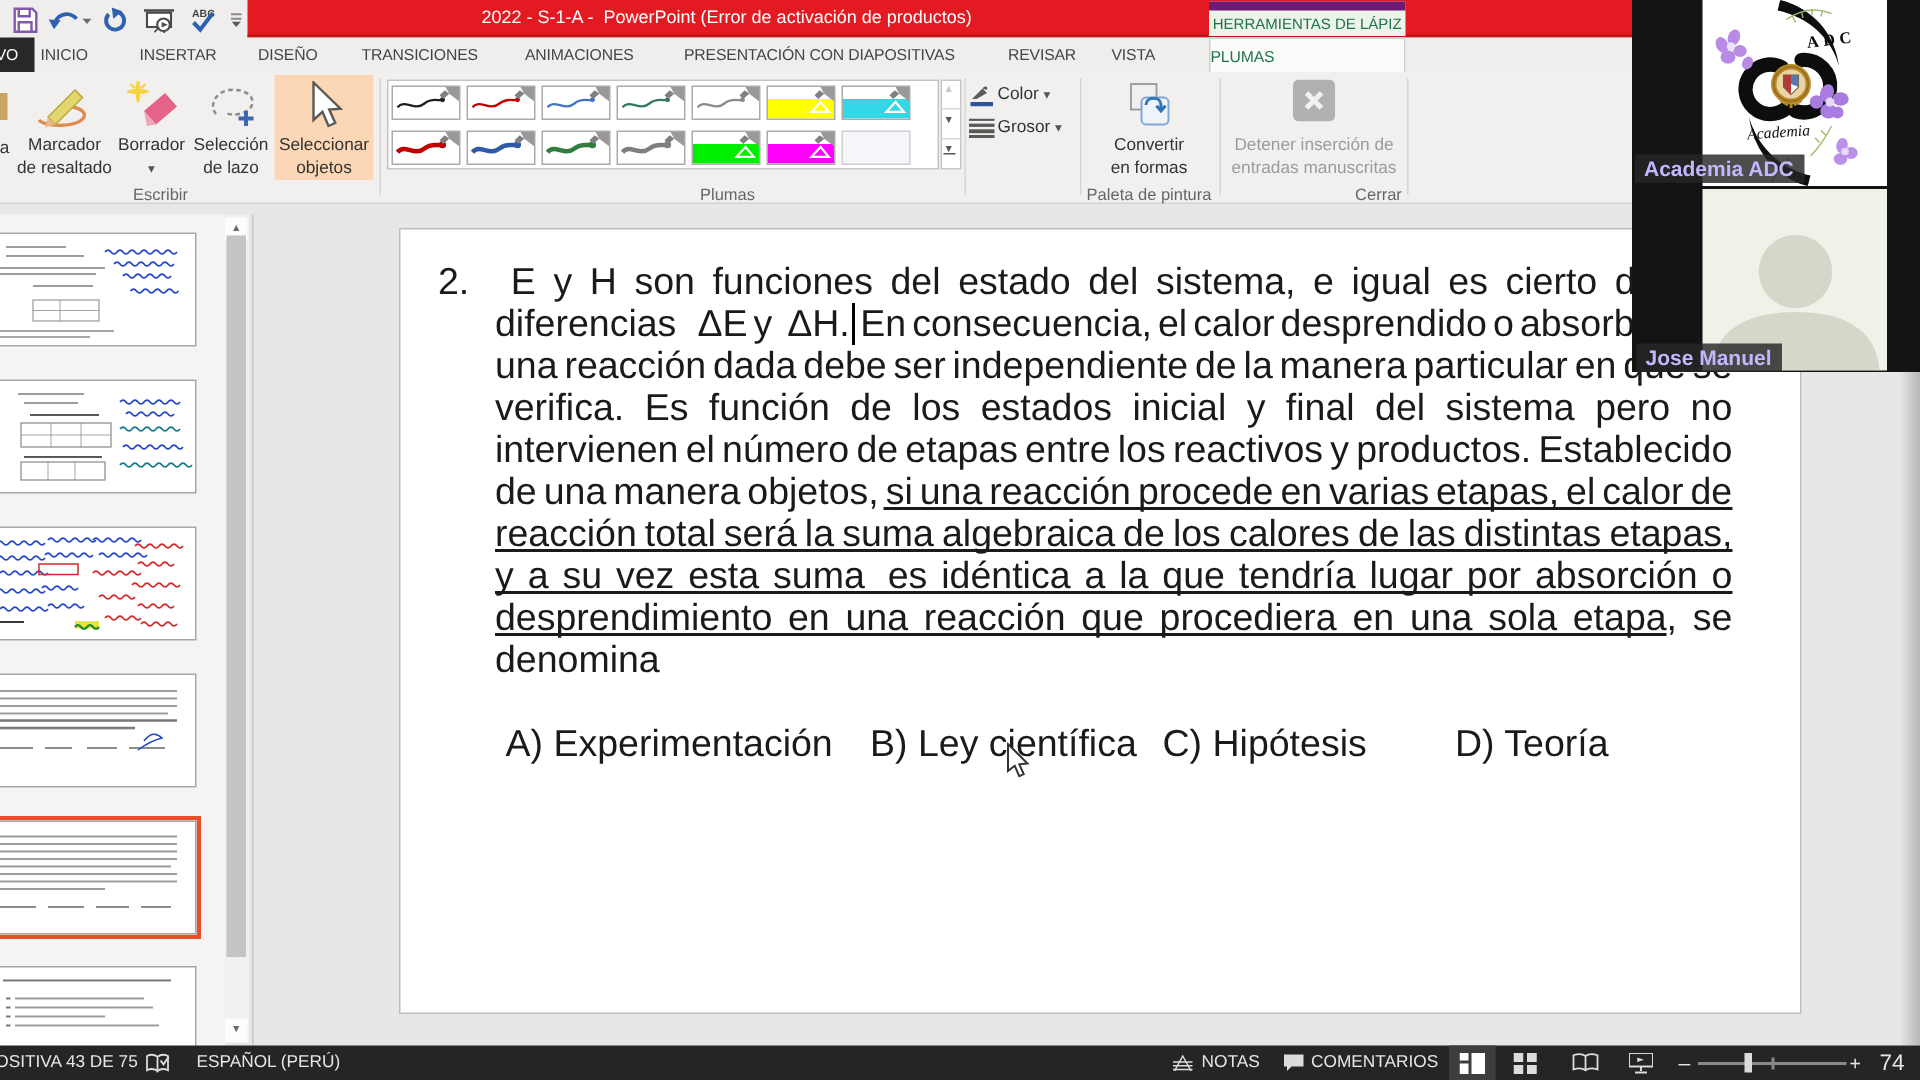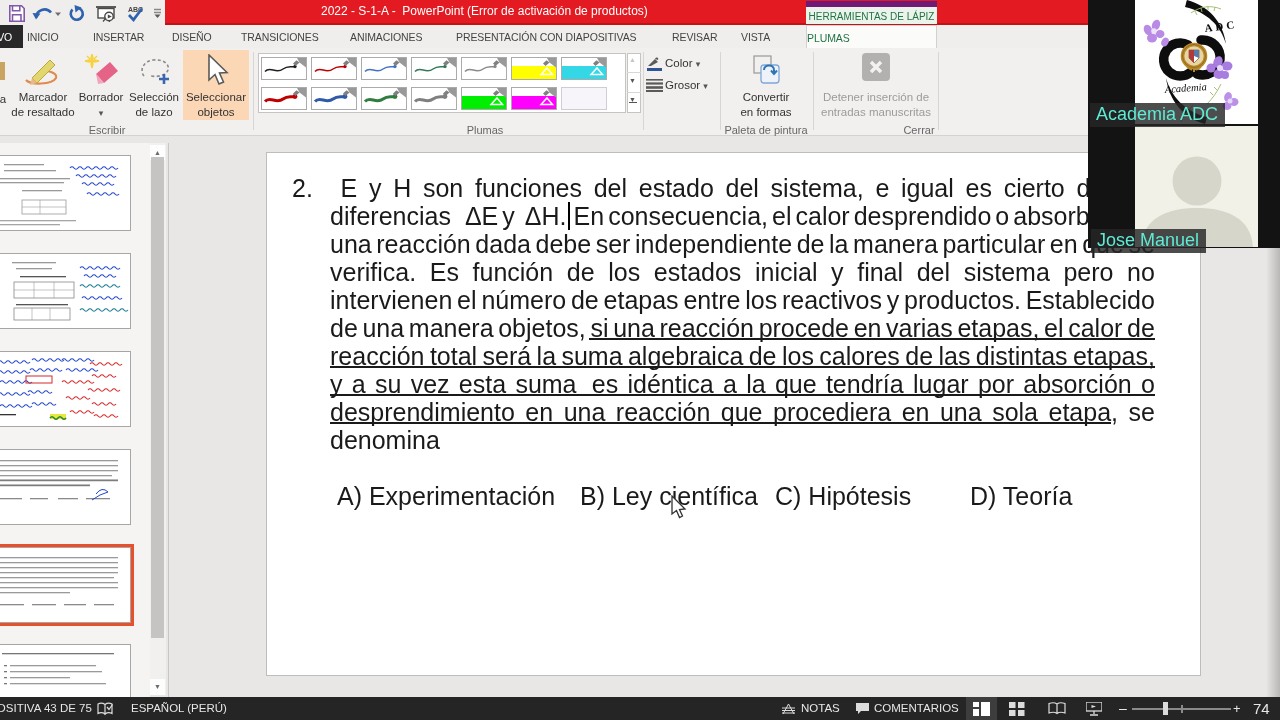--- a/index.html
+++ b/index.html
@@ -40,21 +40,21 @@
   .ans { position:absolute; font-size:25px; color:#1a1a1a; top:482px; }
 
   
   #statusbar { left:0; top:697px; width:1280px; height:23px; background:#262525; color:#e6e6e6; font-size:11.5px; }
   #statusbar div { position:absolute; top:0; height:23px; line-height:23px; }
 
   
   #zoompanel { left:1088px; top:0; width:192px; height:248px; background:#131313; }
   #v1 { position:absolute; left:47px; top:0; width:123px; height:124px; background:#fff; }
   #v2 { position:absolute; left:47px; top:126px; width:123px; height:121px; background:#f2f1e8; overflow:hidden; }
-  .vlabel { position:absolute; background:rgba(38,38,38,0.82); color:#5eead4; font-size:18px; padding:1px 7px 2px 6px; }
+  .vlabel { position:absolute; background:rgba(38,38,38,0.82); color:#c4b5fd; font-size:14px; padding:1px 7px 2px 6px;font-weight:bold; }
 </style>
 </head>
 <body>
 <div id="stage">
 
   <div id="qat" class="abs"></div>
   <svg class="abs" style="left:8px;top:4px;" width="160" height="19" viewBox="0 0 160 19">
     <g stroke="#8259aa" stroke-width="1.6" fill="none">
       <path d="M1.8 1.8 L13.5 1.8 L16.2 4.5 L16.2 17.2 L1.8 17.2 Z" fill="#fff"></path>
       <path d="M4.5 2 L4.5 6.8 L11.8 6.8 L11.8 2"></path>

